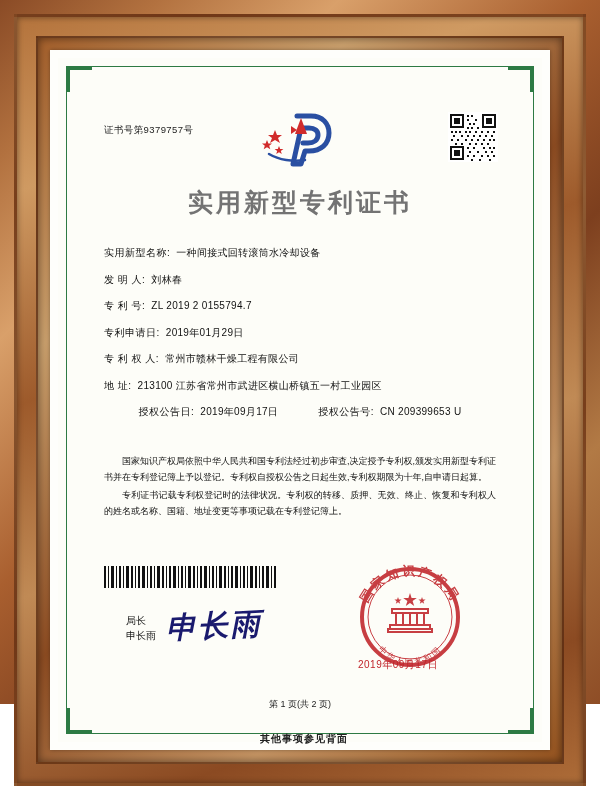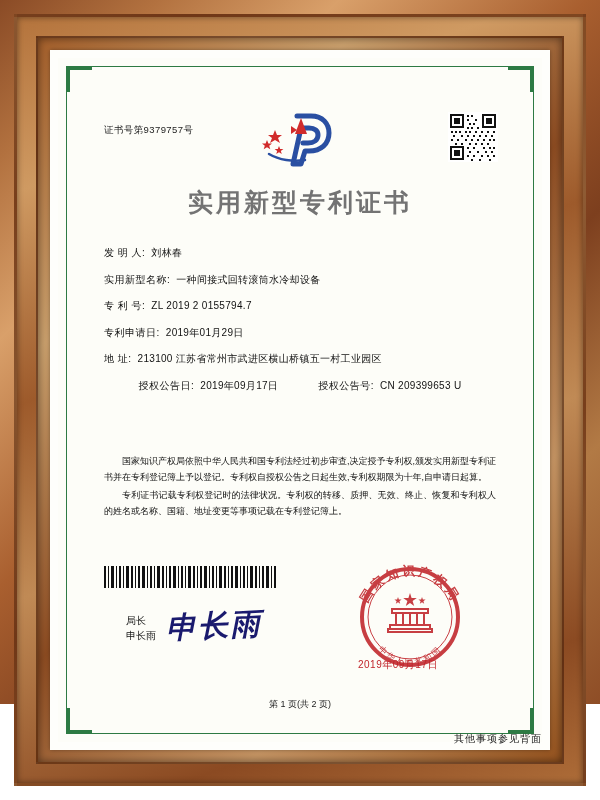--- a/index.html
+++ b/index.html
@@ -210,24 +210,25 @@
     left: 0; right: 0;
     top: 640px;
     text-align: center;
     font-size: 9px;
     color: #222;
   }
   .footer-note {
     position: absolute;
     left: 8px; right: 0;
     top: 674px;
-    text-align: right;
+    text-align: center;
     font-size: 10px;
     color: #222;
     letter-spacing: 1px;
+    font-weight: bold;
   }
 </style>
 </head>
 <body>
 
 <div class="frame-outer">
   <div class="frame-bevel"></div>
   <div class="frame-inner-edge"></div>
   <div class="mat"></div>
 
@@ -328,34 +329,38 @@
           <polygon points="34,38 35.2,41 38.4,41 35.8,43 36.8,46 34,44.2 31.2,46 32.2,43 29.6,41 32.8,41"></polygon>
         </g>
         <path d="M24 46 C34 52 48 54 60 52" fill="none" stroke="#2a4fa2" stroke-width="2.5" stroke-linecap="round"></path>
       </svg>
     </div>
 
     <div class="title">实用新型专利证书</div>
 
     <div class="fields">
       <div class="row">
+        <span class="lbl">实用新型名称:</span>
+        <span class="val">一种间接式回转滚筒水冷却设备</span>
+      </div>
+      <div class="row">
         <span class="lbl">发 明 人:</span>
         <span class="val">刘林春</span>
       </div>
       <div class="row">
-        <span class="lbl">实用新型名称:</span>
-        <span class="val">一种间接式回转滚筒水冷却设备</span>
-      </div>
-      <div class="row">
         <span class="lbl">专 利 号:</span>
         <span class="val">ZL 2019 2 0155794.7</span>
       </div>
       <div class="row">
         <span class="lbl">专利申请日:</span>
         <span class="val">2019年01月29日</span>
+      </div>
+      <div class="row">
+        <span class="lbl">专 利 权 人:</span>
+        <span class="val">常州市赣林干燥工程有限公司</span>
       </div>
       <div class="row">
         <span class="lbl">地      址:</span>
         <span class="val">213100 江苏省常州市武进区横山桥镇五一村工业园区</span>
       </div>
       <div class="row two">
         <span class="lbl">授权公告日:</span>
         <span class="val">2019年09月17日</span>
         <span class="right-group">
           <span class="lbl">授权公告号:</span>

